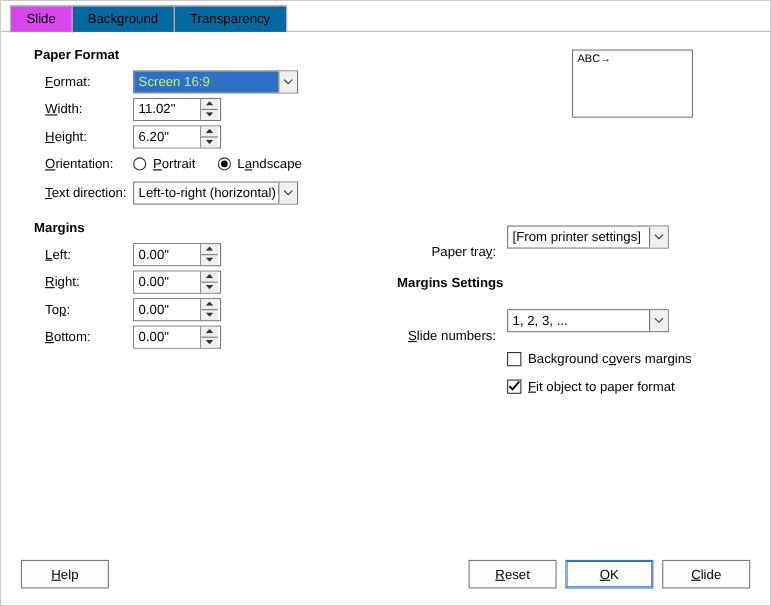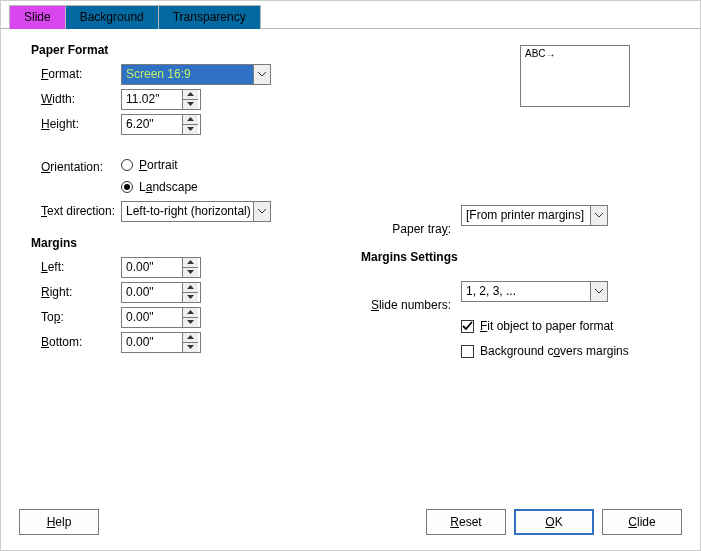--- a/index.html
+++ b/index.html
@@ -279,21 +279,21 @@
               <svg viewBox="0 0 7 4">
                 <path d="M0 0 L3.5 4 L7 0 Z" fill="#333"></path>
               </svg>
             </div>
           </div>
       </div>
     </div>
 
     <div class="row">
       <div class="label-col"><span class="underline">O</span><span>rientation:</span></div>
-      <div style="display:flex;flex-direction:column;gap:4px;margin-top:18px;">
+      <div style="display:flex;flex-direction:row;gap:20px;">
         <div class="radio">
             <span class="dot"></span>
             <span><span class="underline">P</span><span>ortrait</span></span>
           </div>
         <div class="radio checked">
             <span class="dot"></span>
             <span>L<span class="underline">a</span><span>ndscape</span></span>
           </div>
       </div>
     </div>
@@ -384,21 +384,21 @@
           </div>
       </div>
     </div>
 
     <div class="preview">ABC→</div>
 
     <div class="right-col">
       <div class="right-row">
         <div class="right-label">Paper tra<span class="underline">y</span>:</div>
         <div class="combo wide">
-          <div class="combo-text">[From printer margins]</div>
+          <div class="combo-text">[From printer settings]</div>
           <div class="combo-btn">
               <svg viewBox="0 0 8 5">
                 <path d="M0 0 L4 4 L8 0" fill="none" stroke="#333"></path>
               </svg>
             </div>
         </div>
       </div>
 
       <div class="section-title" style="margin-top:14px;">Margins Settings</div>
 
@@ -408,33 +408,33 @@
           <div class="combo-text">1, 2, 3, ...</div>
           <div class="combo-btn">
               <svg viewBox="0 0 8 5">
                 <path d="M0 0 L4 4 L8 0" fill="none" stroke="#333"></path>
               </svg>
             </div>
         </div>
       </div>
 
       <div class="right-row" style="padding-left:100px;">
+        <div class="checkbox">
+          <span class="box"></span>
+          <span>Background c<span class="underline">o</span><span>vers margins</span></span>
+        </div>
+      </div>
+      <div class="right-row" style="padding-left:100px;">
         <div class="checkbox checked">
           <span class="box">
               <svg viewBox="0 0 11 11">
                 <path d="M1 5 L4 8 L10 1" fill="none" stroke="#000" stroke-width="1.8"></path>
               </svg>
             </span>
           <span><span class="underline">F</span><span>it object to paper format</span></span>
-        </div>
-      </div>
-      <div class="right-row" style="padding-left:100px;">
-        <div class="checkbox">
-          <span class="box"></span>
-          <span>Background c<span class="underline">o</span><span>vers margins</span></span>
         </div>
       </div>
     </div>
 
   </div>
 
   <div class="footer">
     <button class="btn">
         <span class="underline">H</span>
         <span>elp</span>

